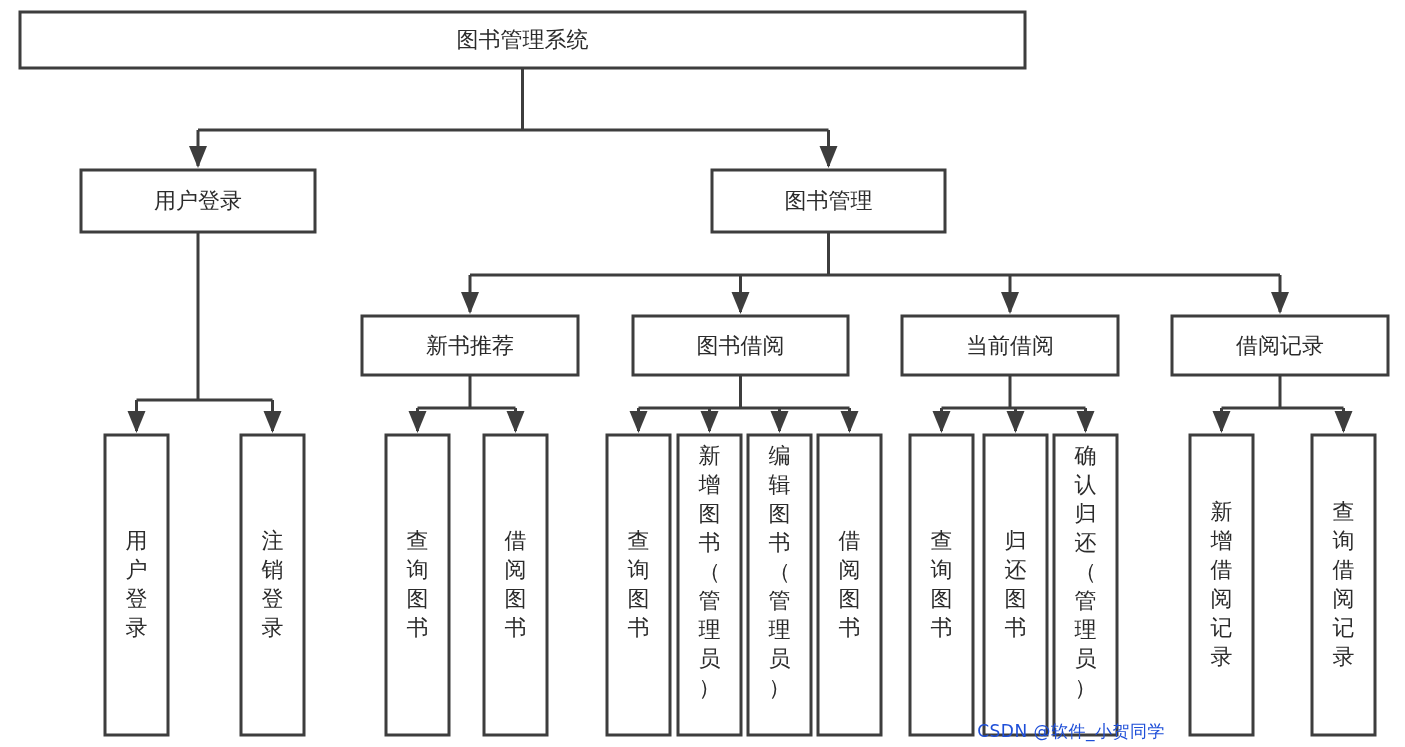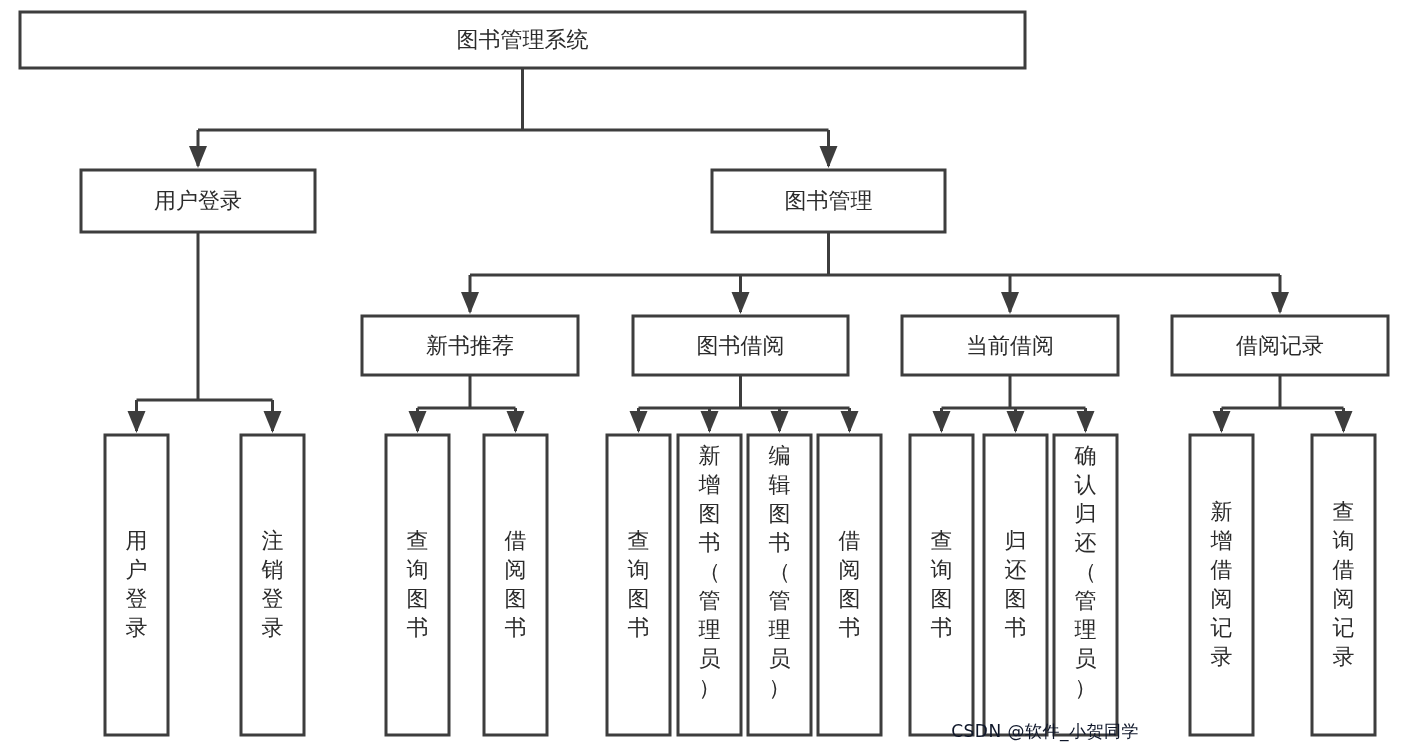--- a/index.html
+++ b/index.html
@@ -12,20 +12,21 @@
     width: 1405px;
     height: 747px;
     font-family: "DejaVu Sans", "Liberation Sans", sans-serif;
     overflow: hidden;
     position: relative;
   }
   #diagram-root {
     position: relative;
     width: 1151px;
     height: 747px;
+    padding-left: 26px;
   }
   svg.diagram-svg {
     position: absolute;
     top: 0;
     left: 0;
     width: 1405px;
     height: 747px;
   }
   .node-box {
     fill: #ffffff;
@@ -53,21 +54,21 @@
     font-size: 22px;
     fill: #2b2b2b;
     text-anchor: middle;
   }
   .watermark {
     position: absolute;
     right: 12px;
     bottom: 4px;
     font-family: "DejaVu Sans", "Liberation Sans", sans-serif;
     font-size: 17px;
-    color: #0f172a;
+    color: #1d4ed8;
     letter-spacing: 0.5px;
     user-select: none;
     pointer-events: none;
   }
 </style>
 </head>
 <body>
 
 <div id="diagram-root">
   <svg class="diagram-svg" viewBox="0 0 1405 747">

